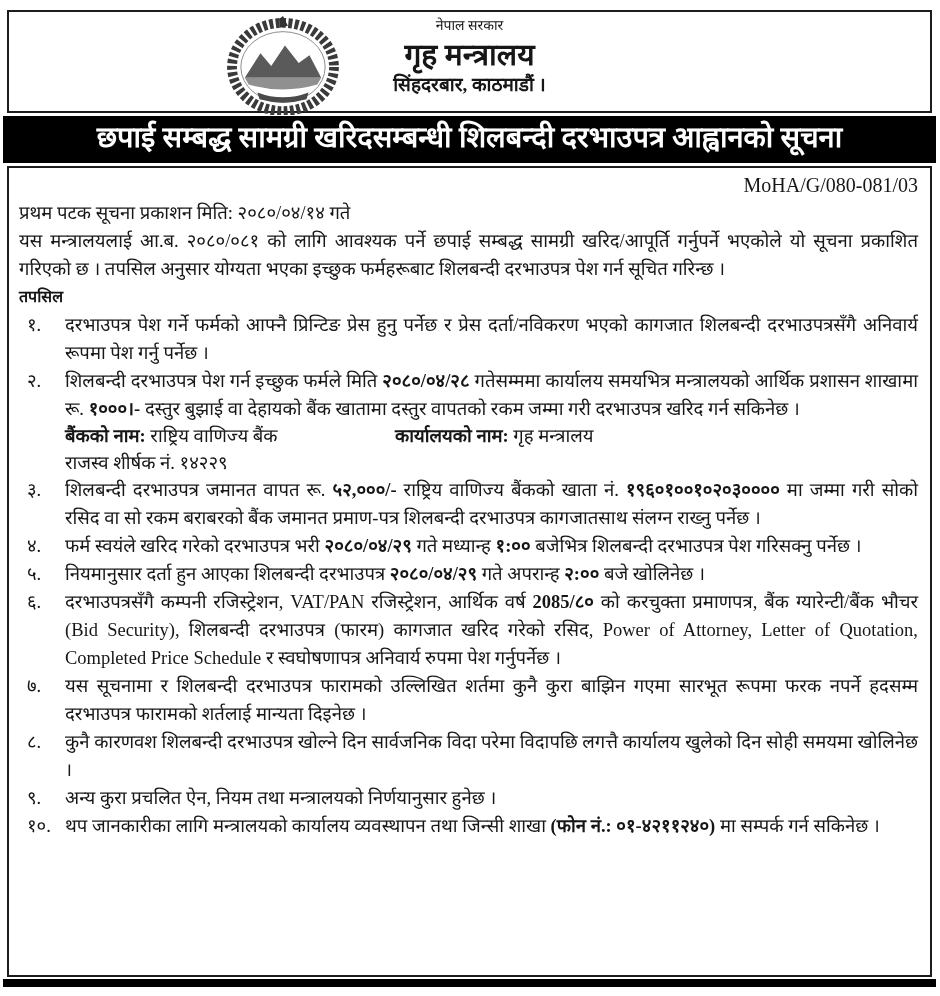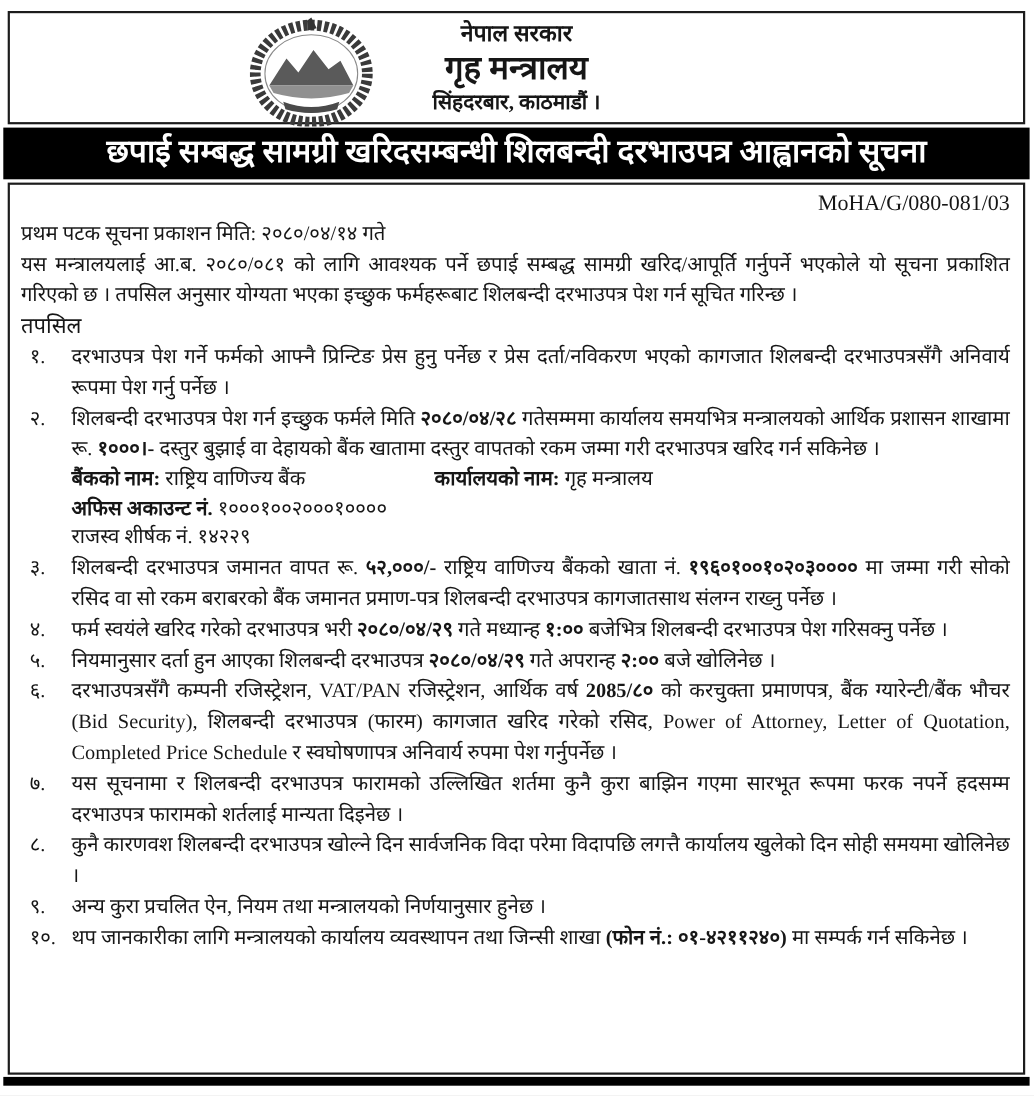--- a/index.html
+++ b/index.html
@@ -9,40 +9,40 @@
     font-family:"Liberation Serif","DejaVu Serif",serif;
     color:#161616;
   }
   
   .header-box{
     position:absolute;left:7px;right:8px;top:10px;height:103px;
     border:2px solid #1c1c1c;box-sizing:border-box;background:#fff;
   }
   .emblem{position:absolute;left:218px;top:3px;width:112px;height:100px;}
   .hdr-text{text-align:center;padding-top:5px;line-height:1.25;}
-  .gov{font-size:21px;font-weight:bold;}
+  .gov{font-size:14px;font-weight:normal;}
   .ministry{font-size:30px;font-weight:bold;margin-top:1px;}
   .addr{font-size:19px;font-weight:bold;}
   
   .banner{
     position:absolute;left:3px;right:4px;top:116px;height:47px;
     background:#000000;color:#ffffff;display:flex;align-items:flex-start;justify-content:center;
     font-size:29px;font-weight:bold;white-space:nowrap;overflow:hidden;
   }
   
   .body-box{
     position:absolute;left:7px;right:8px;top:166px;bottom:19px;
     border:2px solid #1c1c1c;box-sizing:border-box;background:#fff;
     padding:3px 12px 0 10px;
     font-size:18.5px;line-height:28px;overflow:hidden;
   }
   .ref{text-align:right;font-weight:normal;font-size:20px;}
   .pub{}
   .intro{text-align:justify;}
-  .schedule{font-weight:normal;font-size:20px;}
+  .schedule{font-weight:bold;font-size:16px;}
   .li{display:flex;}
   .num{flex:0 0 46px;width:46px;padding-left:8px;box-sizing:border-box;}
   .txt{flex:1;text-align:justify;}
   .b{font-weight:bold;margin-top:20px;}
   .bank{line-height:26.5px;text-align:left;}
   .bank .c1{display:inline-block;width:330px;}
   
   .bottom-bar{position:absolute;left:3px;right:4px;bottom:9px;height:8px;background:#000000;}
 </style>
 </head>
@@ -79,21 +79,20 @@
     <div class="schedule">तपसिल</div>
     <div>
         <div class="li">
           <div class="num">१.</div>
           <div class="txt"><span>दरभाउपत्र पेश गर्ने फर्मको आफ्नै प्रिन्टिङ प्रेस हुनु पर्नेछ र प्रेस दर्ता/नविकरण भएको कागजात शिलबन्दी दरभाउपत्रसँगै अनिवार्य रूपमा पेश गर्नु पर्नेछ ।</span></div>
         </div>
         <div class="li">
           <div class="num">२.</div>
           <div class="txt"><span>शिलबन्दी दरभाउपत्र पेश गर्न इच्छुक फर्मले मिति </span><span class="b">२०८०/०४/२८</span><span> गतेसम्ममा कार्यालय समयभित्र मन्त्रालयको आर्थिक प्रशासन शाखामा रू. </span><span class="b">१०००।-</span><span> दस्तुर बुझाई वा देहायको बैंक खातामा दस्तुर वापतको रकम जम्मा गरी दरभाउपत्र खरिद गर्न सकिनेछ ।</span><div class="bank">
               <div class="bank-row"><span class="c1"><span class="b">बैंकको नाम:</span><span> राष्ट्रिय वाणिज्य बैंक</span></span><span><span class="b">कार्यालयको नाम:</span><span> गृह मन्त्रालय</span></span></div>
-              <div class="bank-row"><span class="b">अफिस अकाउन्ट नं.</span><span> १०००१००२०००१००००</span></div>
               <div class="bank-row"><span>राजस्व शीर्षक नं.</span><span> १४२२९</span></div>
             </div></div>
         </div>
         <div class="li">
           <div class="num">३.</div>
           <div class="txt"><span>शिलबन्दी दरभाउपत्र जमानत वापत रू. </span><span class="b">५२,०००/-</span><span> राष्ट्रिय वाणिज्य बैंकको खाता नं. </span><span class="b">१९६०१००१०२०३००००</span><span> मा जम्मा गरी सोको रसिद वा सो रकम बराबरको बैंक जमानत प्रमाण-पत्र शिलबन्दी दरभाउपत्र कागजातसाथ संलग्न राख्नु पर्नेछ ।</span></div>
         </div>
         <div class="li">
           <div class="num">४.</div>
           <div class="txt"><span>फर्म स्वयंले खरिद गरेको दरभाउपत्र भरी </span><span class="b">२०८०/०४/२९</span><span> गते मध्यान्ह </span><span class="b">१:००</span><span> बजेभित्र शिलबन्दी दरभाउपत्र पेश गरिसक्नु पर्नेछ ।</span></div>

